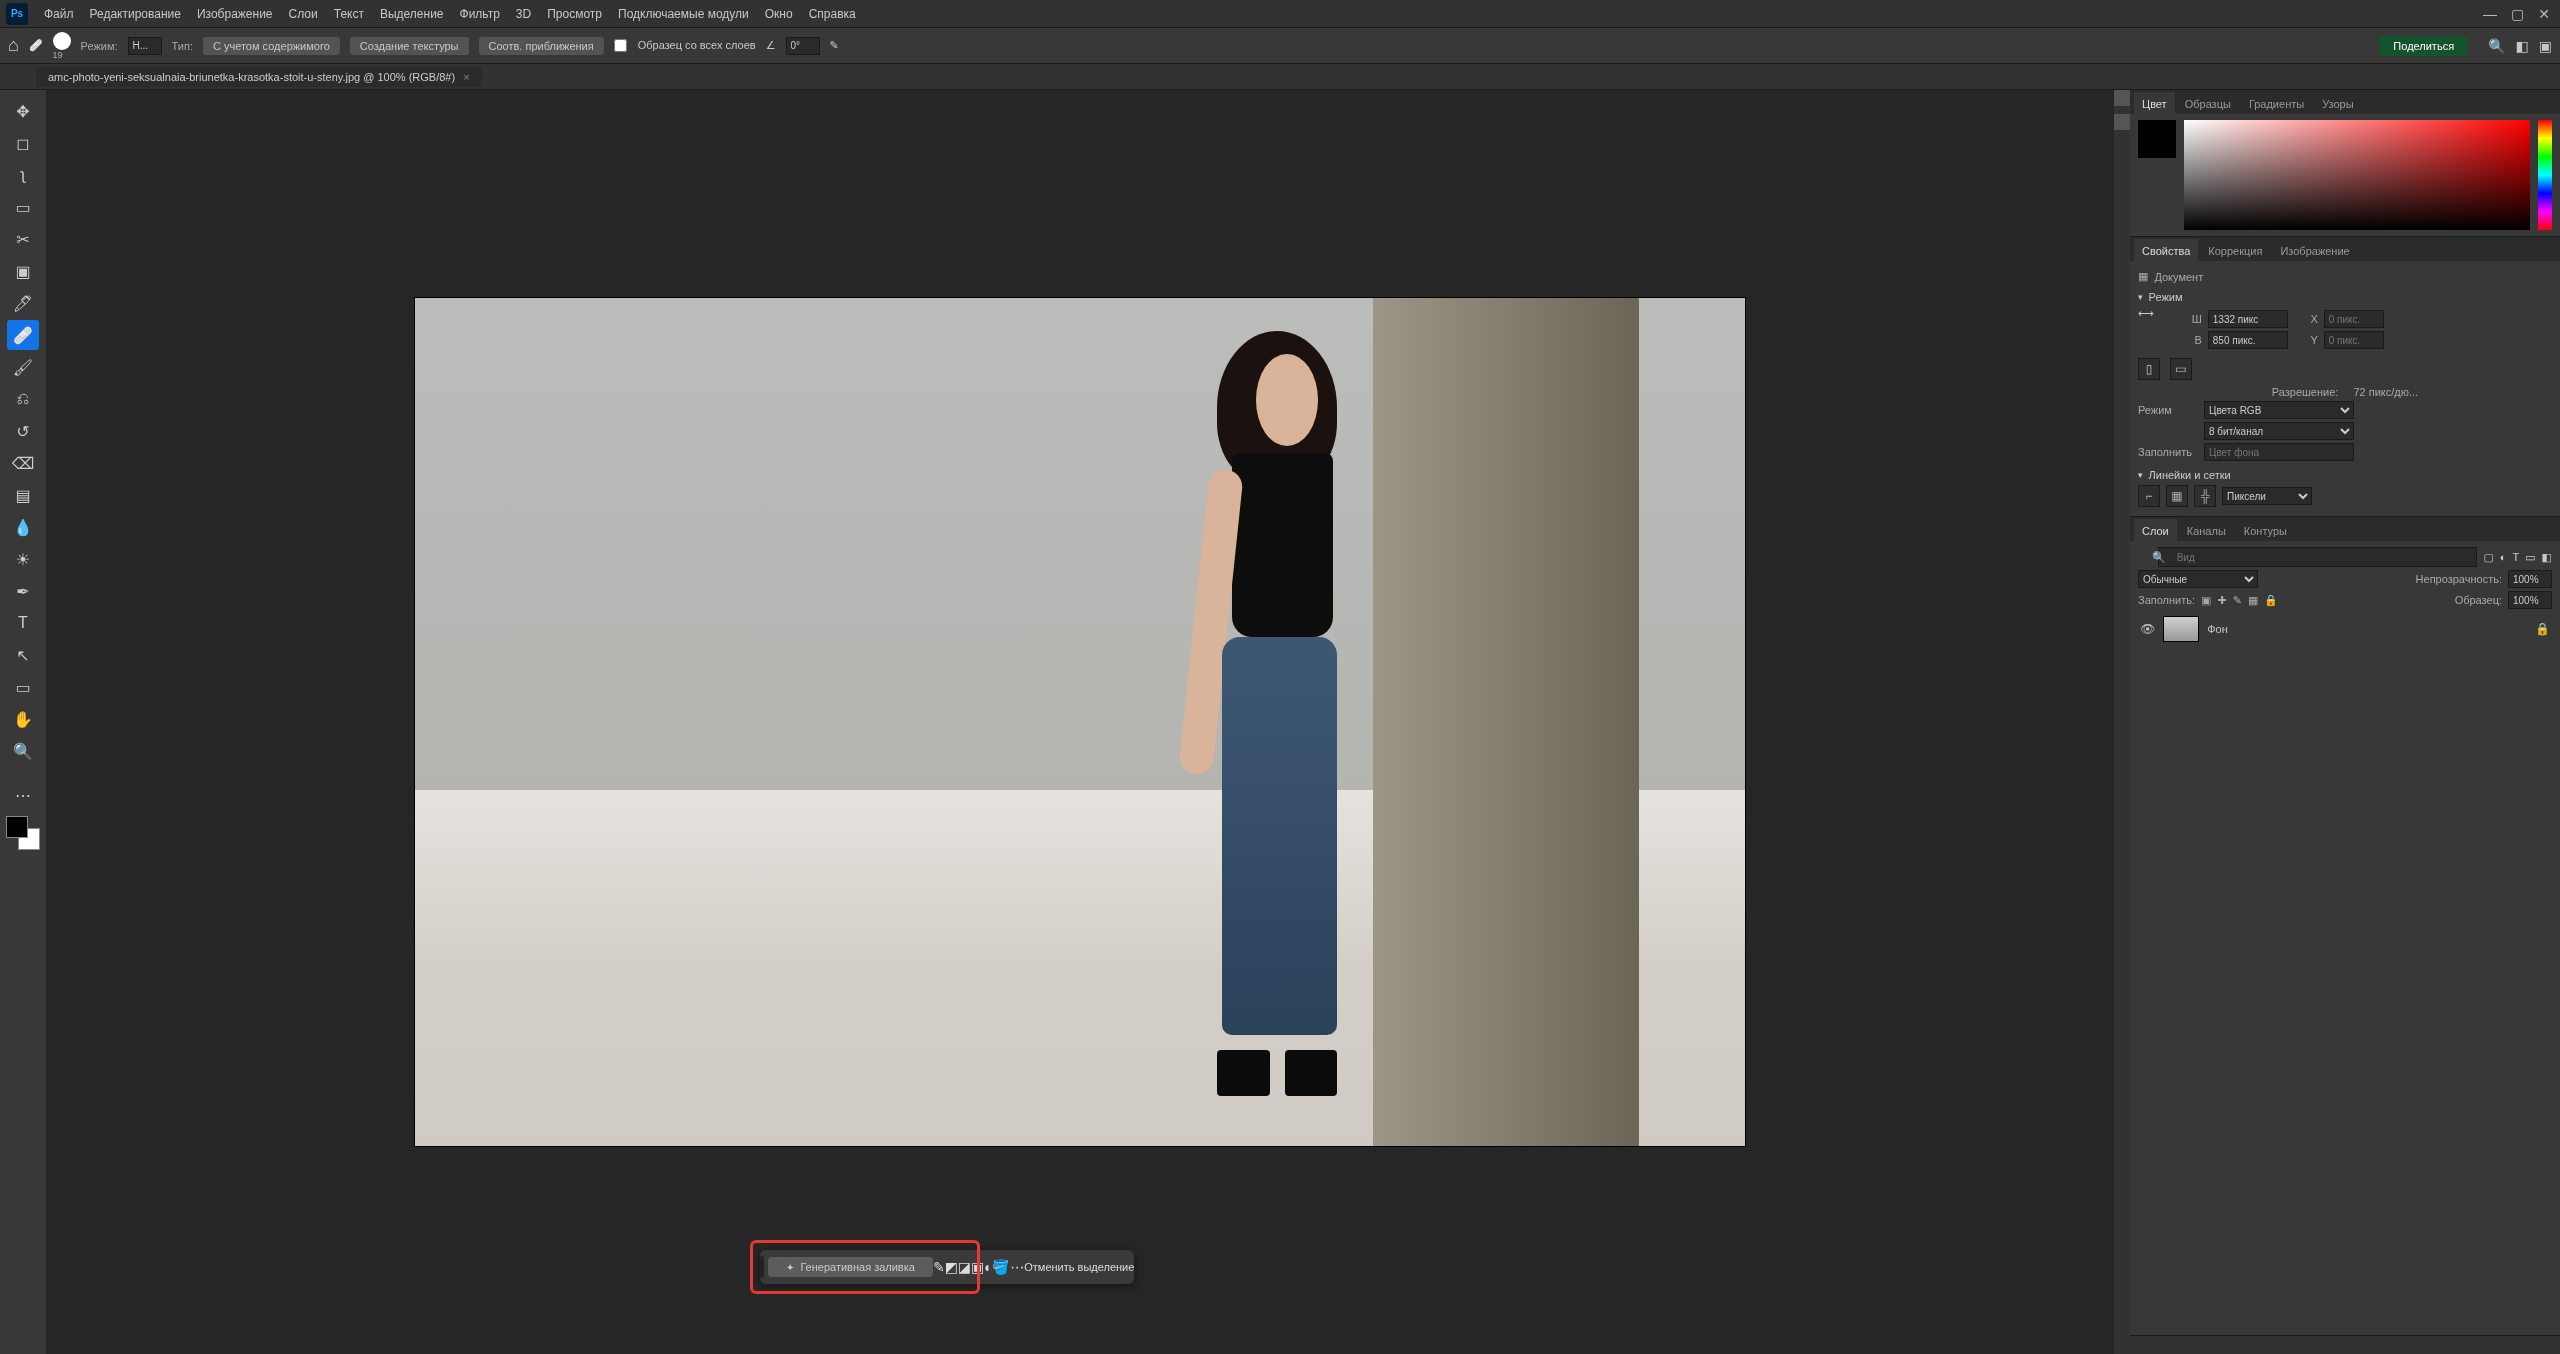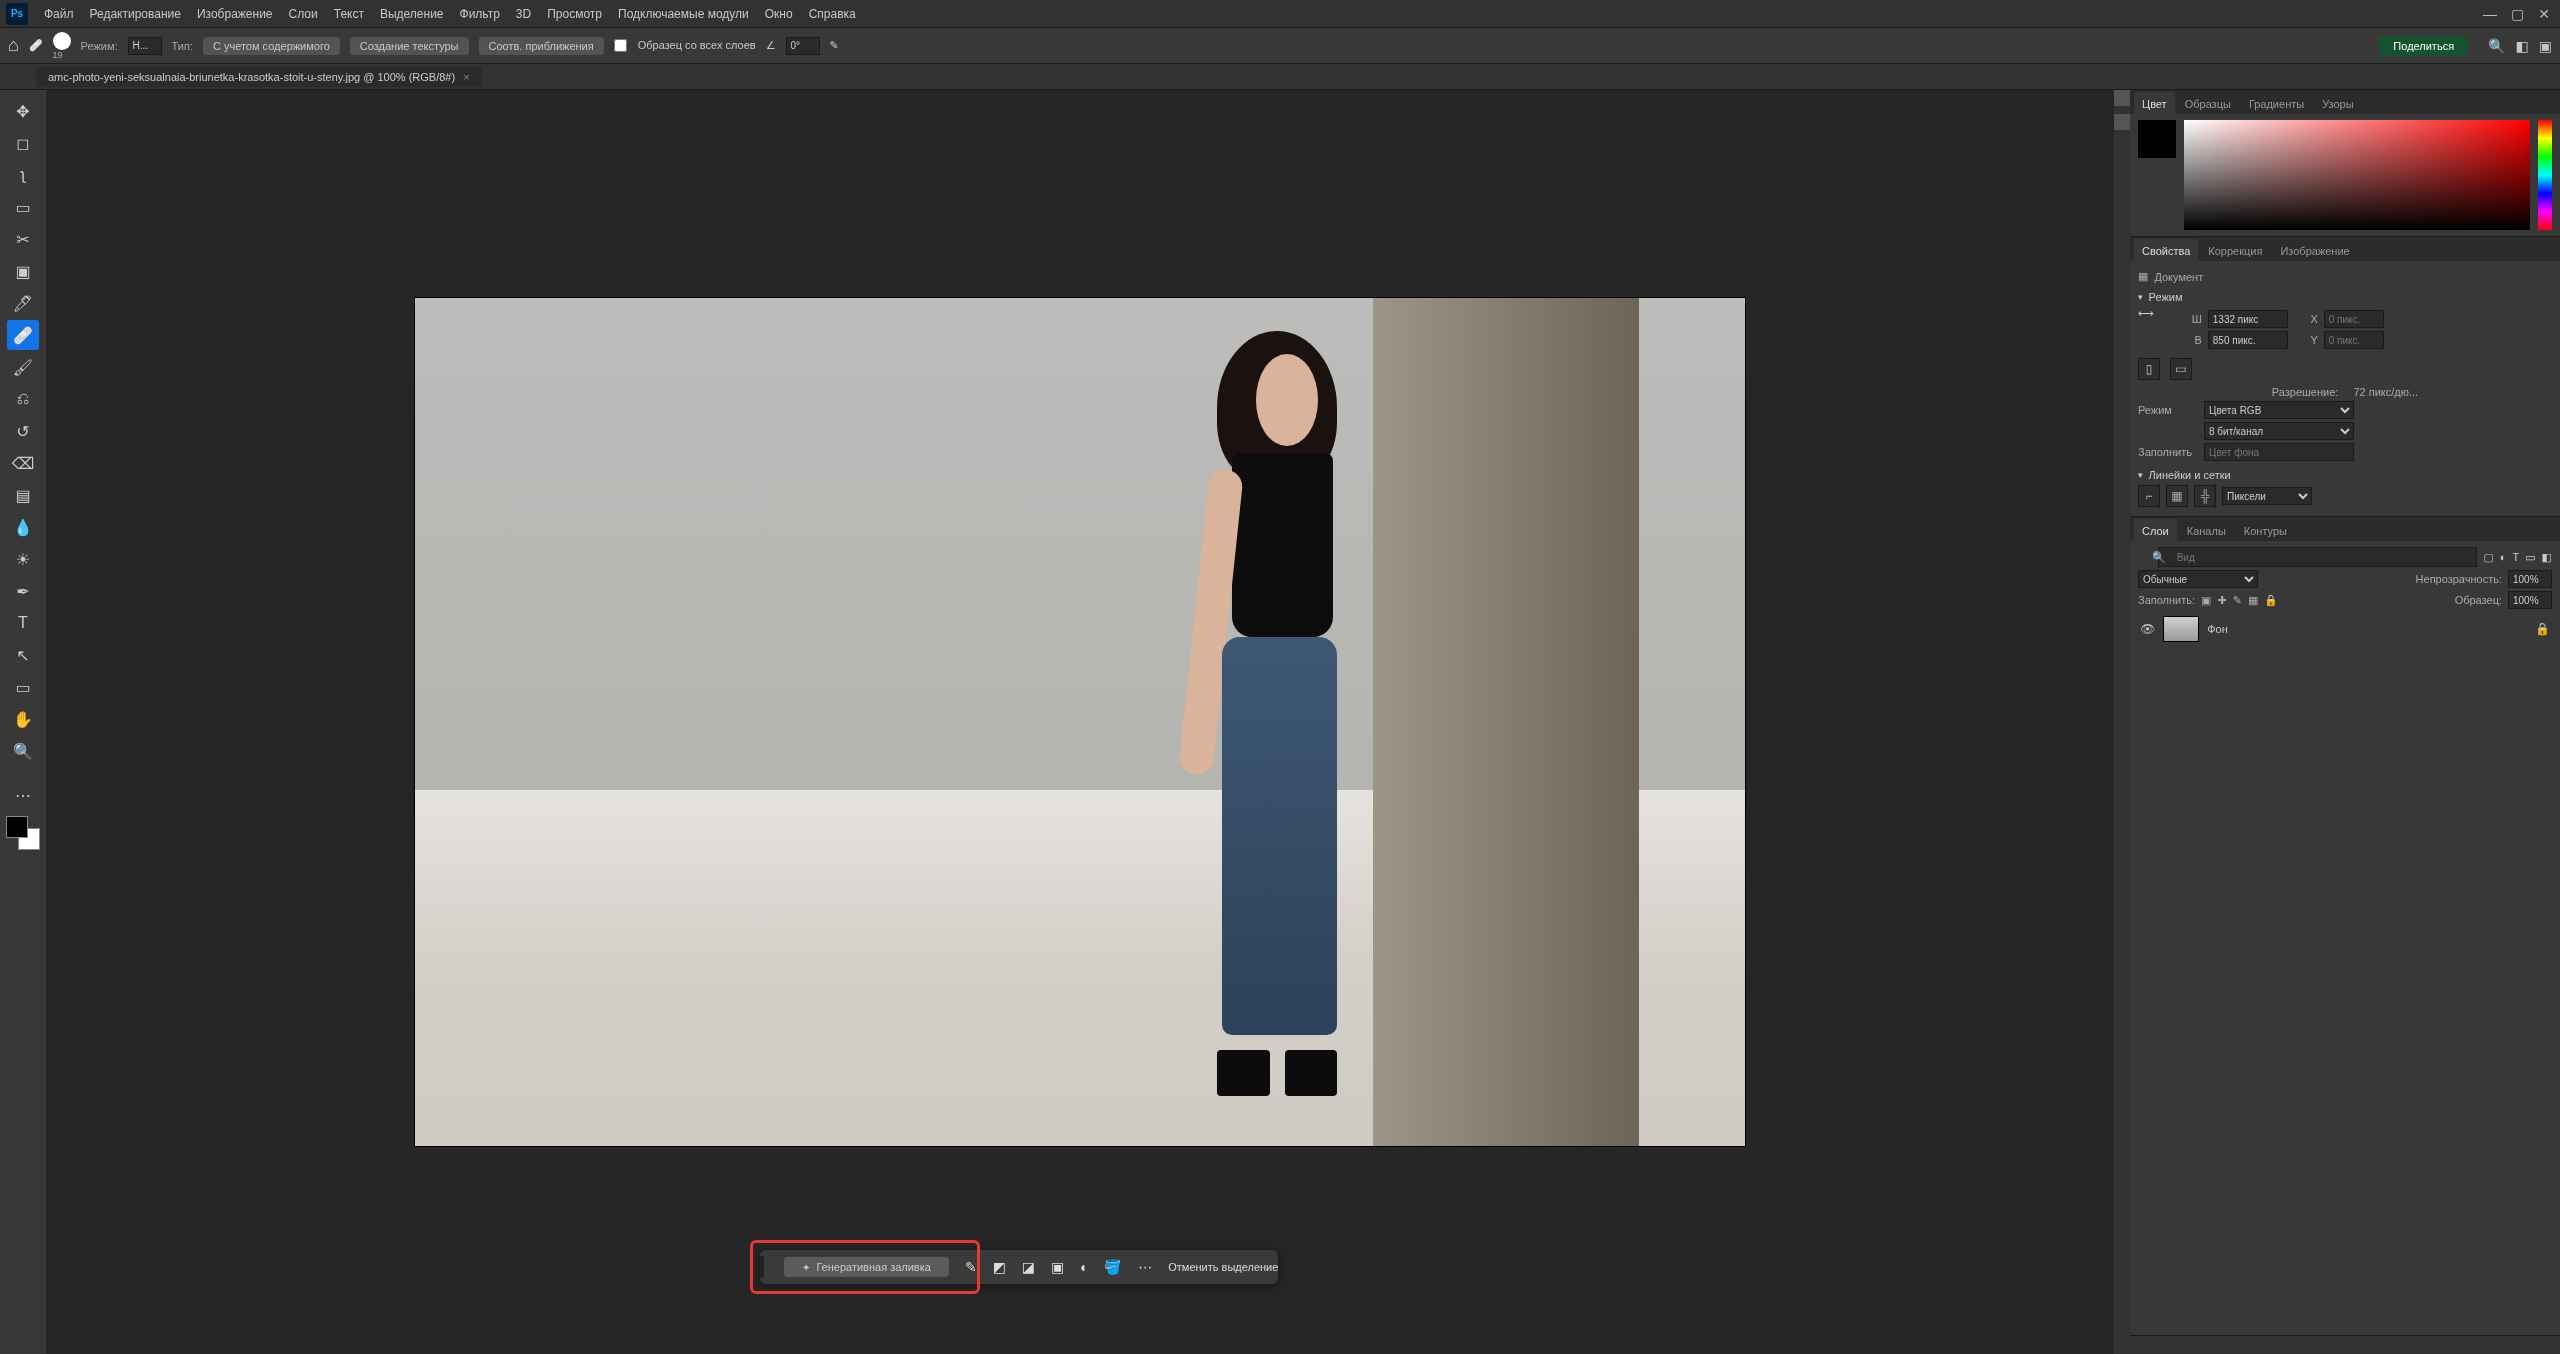--- a/index.html
+++ b/index.html
@@ -80,21 +80,21 @@
 .icon-row { display:flex; gap:10px; margin:6px 0; }
 .icon-mini { width:22px; height:22px; display:flex; align-items:center; justify-content:center; background:#2e2e2e; border:1px solid #1a1a1a; font-size:12px; }
 
 .layer-search input{ background:#2a2a2a; border:1px solid #1a1a1a; color:#888; width:100%; height:20px; font-size:10px; padding-left:18px; }
 .layer-row{ display:flex; align-items:center; gap:8px; padding:4px 2px; }
 .layer-eye{ font-size:12px; }
 .layer-thumb{ width:36px; height:26px; background:linear-gradient(#cfcfcf,#999); border:1px solid #000; }
 .layer-lock{ margin-left:auto; font-size:12px; }
 
 
-.ctb { position:absolute; left:760px; bottom:70px; display:flex; align-items:center; background:#3a3a3a; border-radius:6px; padding:6px 0; gap:16px; box-shadow:0 2px 8px #0008; }
+.ctb { position:absolute; left:760px; bottom:70px; display:flex; align-items:center; background:#3a3a3a; border-radius:6px; padding:6px 0; gap:0; box-shadow:0 2px 8px #0008; }
 .ctb-highlight{ position:absolute; left:-10px; top:-10px; bottom:-10px; width:230px; border:3px solid #e53935; border-radius:6px; pointer-events:none; }
 .gen-fill{ background:#5b5b5b; border-radius:4px; padding:4px 18px; font-size:11px; color:#ccc; display:flex; align-items:center; gap:6px; }
 .gen-fill::before{ content:"✦"; font-size:10px; }
 .ctb-handle{ width:4px; height:22px; background:#222; border-radius:2px; margin-right:4px; }
 .ctb-icon{ font-size:14px; color:#ddd; }
 .ctb-text{ font-size:11px; color:#ddd; }
 </style>
 </head>
 <body>
 

